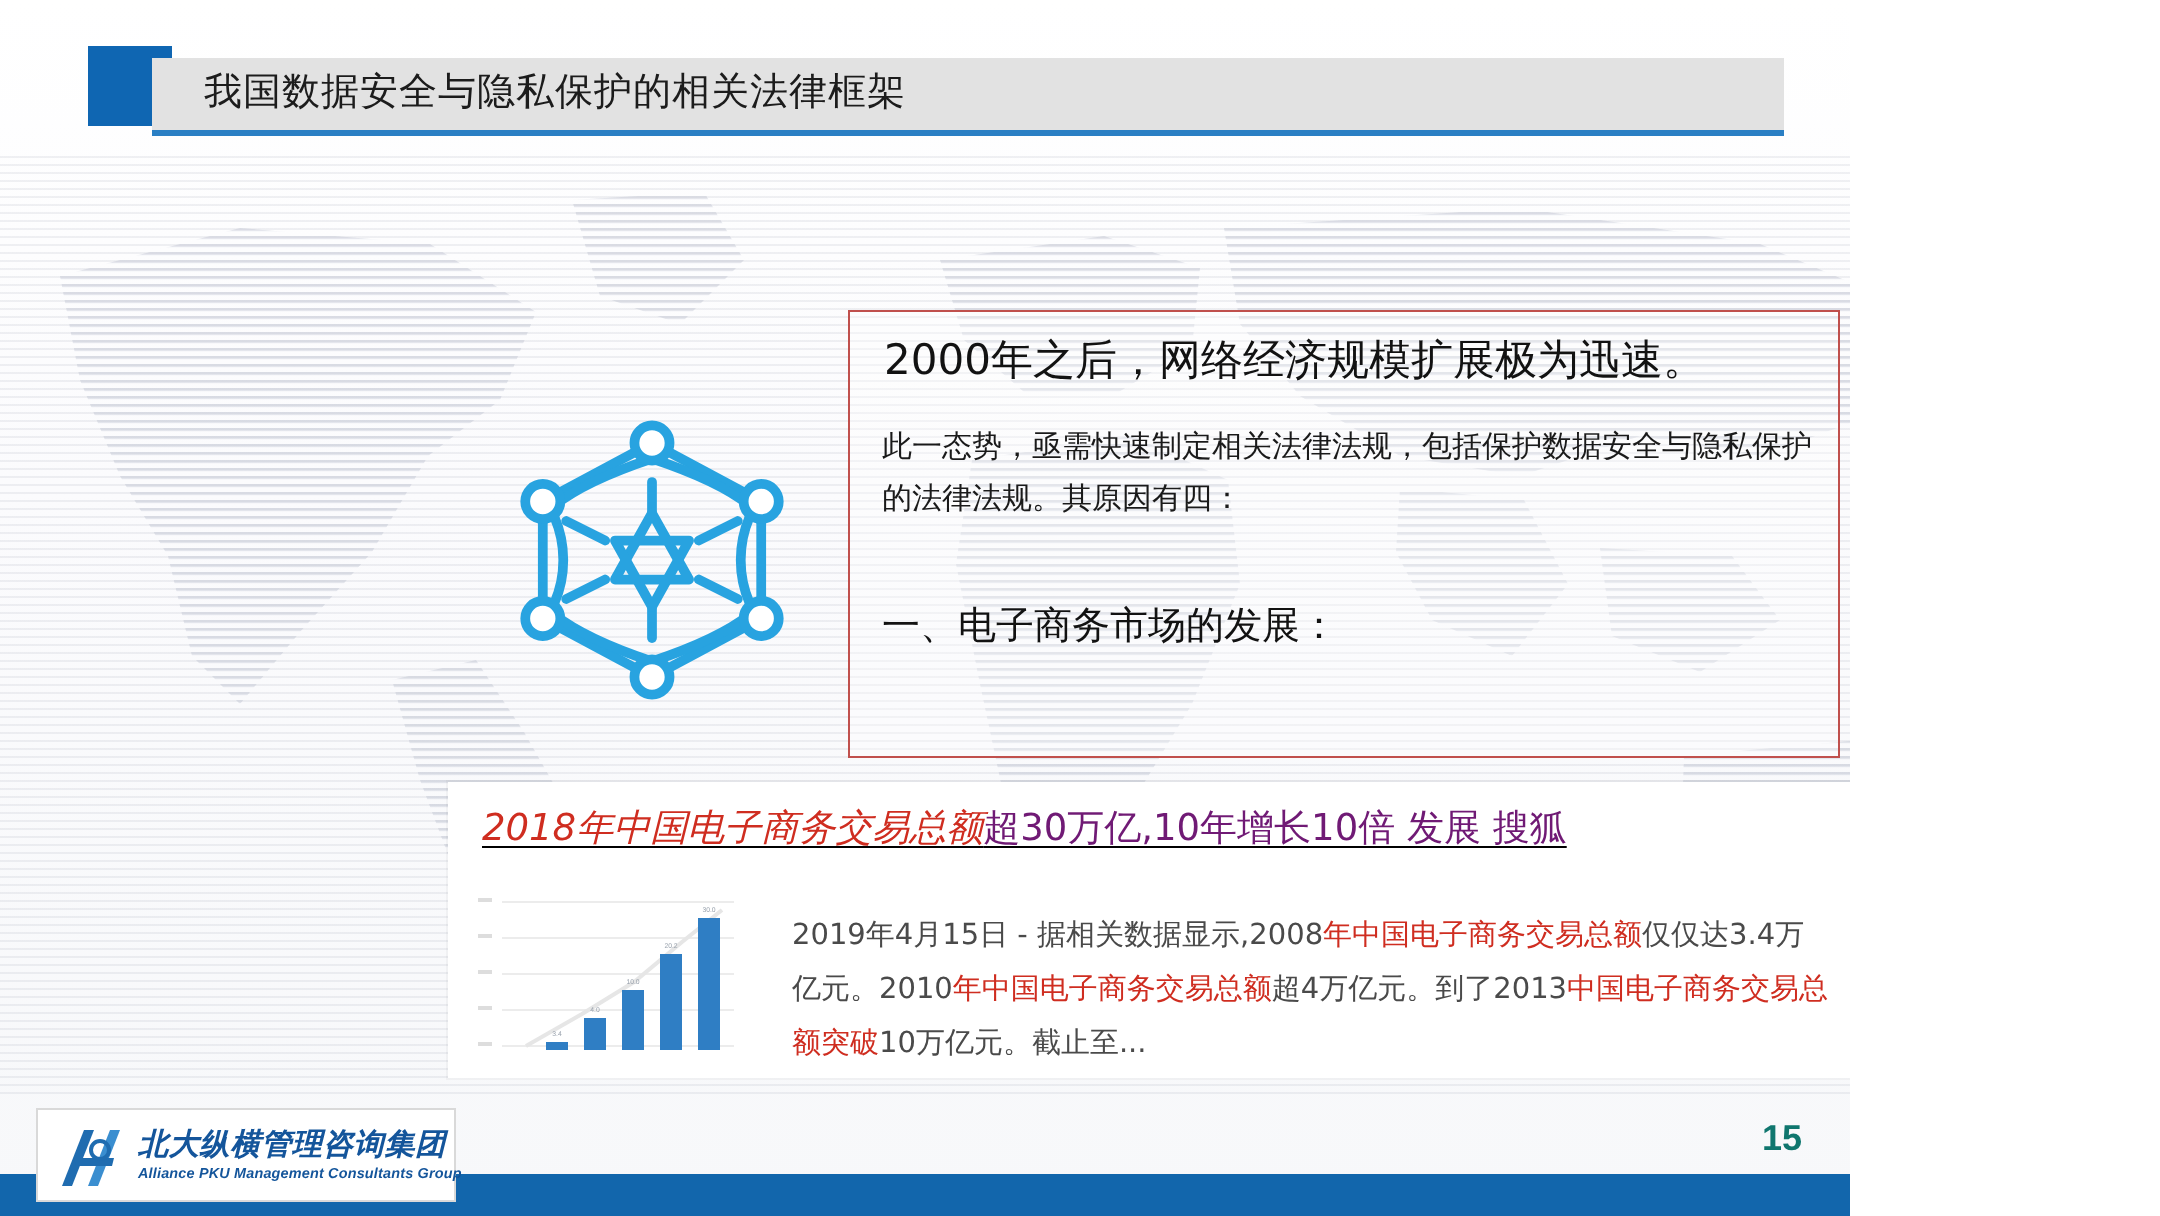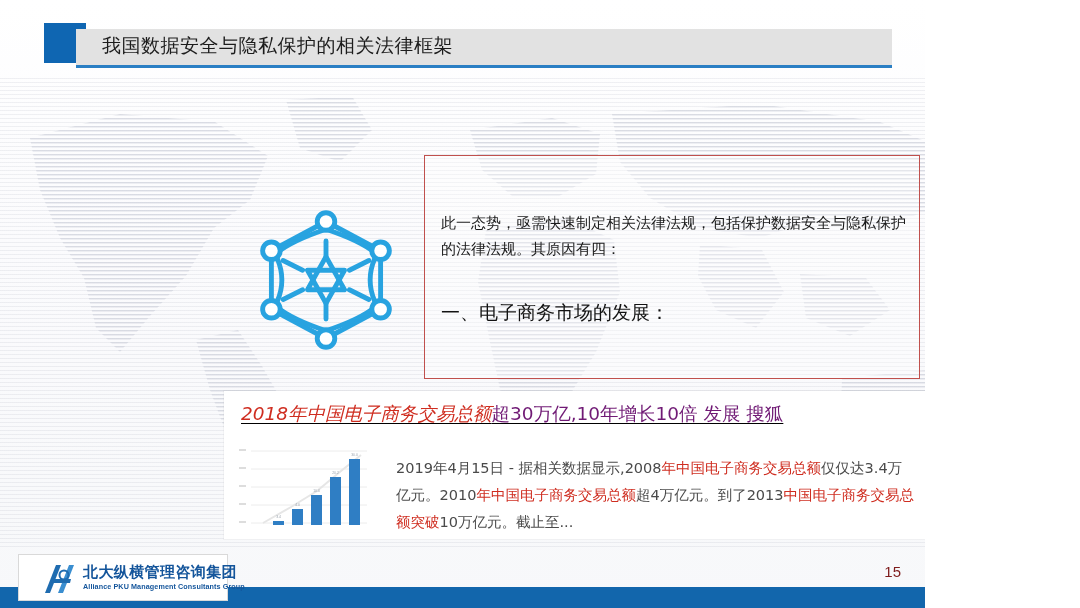--- a/index.html
+++ b/index.html
@@ -168,42 +168,44 @@
     background: #1266ac;
   }
   .logo-box {
     position: absolute;
     left: 18px; bottom: 7px;
     width: 210px; height: 47px;
     background: #ffffff;
     border: 1px solid #d9d9d9;
     display: flex;
     align-items: center;
-    padding-left: 20px;
+    padding-left: 6px;
+    font-style: italic;
   }
   .logo-mark { width: 40px; height: 38px; flex: 0 0 40px; }
   .logo-txt { margin-left: 4px; }
   .logo-cn {
     font-size: 15px; font-weight: bold; color: #14559b;
     letter-spacing: 0.4px; line-height: 19px;
     font-family: "DejaVu Sans", sans-serif;
   }
   .logo-en {
     font-size: 7.2px; font-weight: bold; color: #14559b;
     letter-spacing: 0.1px; line-height: 10px;
     font-family: "Liberation Sans", sans-serif;
     white-space: nowrap;
     text-align: right;
   }
   .page-num {
     position: absolute;
     right: 24px; bottom: 28px;
-    font-size: 15px;
-    color: #7f1d1d;
+    font-size: 18px;
+    color: #0f766e;
     font-family: "Liberation Sans", sans-serif;
+    font-weight: bold;
   }
 </style>
 </head>
 <body>
 
 <div id="slide">
 
   <div class="bg-wash"></div>
 
   <svg class="bg-map" viewBox="0 0 1080 460" preserveAspectRatio="none">
@@ -274,20 +276,21 @@
       <circle cx="80" cy="22" r="9"></circle>
       <circle cx="136" cy="52" r="9"></circle>
       <circle cx="136" cy="112" r="9"></circle>
       <circle cx="80" cy="142" r="9"></circle>
       <circle cx="24" cy="112" r="9"></circle>
       <circle cx="24" cy="52" r="9"></circle>
     </g>
   </svg>
 
   <div class="redbox"></div>
+  <div class="rb-head">2000年之后，网络经济规模扩展极为迅速。</div>
   <div class="rb-body">此一态势，亟需快速制定相关法律法规，包括保护数据安全与隐私保护的法律法规。其原因有四：</div>
   <div class="rb-sub">一、电子商务市场的发展：</div>
 
   <div class="serp"></div>
 
   <div class="serp-title">
     <span class="red">2018年中国电子商务交易总额</span><span class="blue">超30万亿,10年增长10倍  发展  搜狐</span>
   </div>
 
   <div class="serp-thumb">

